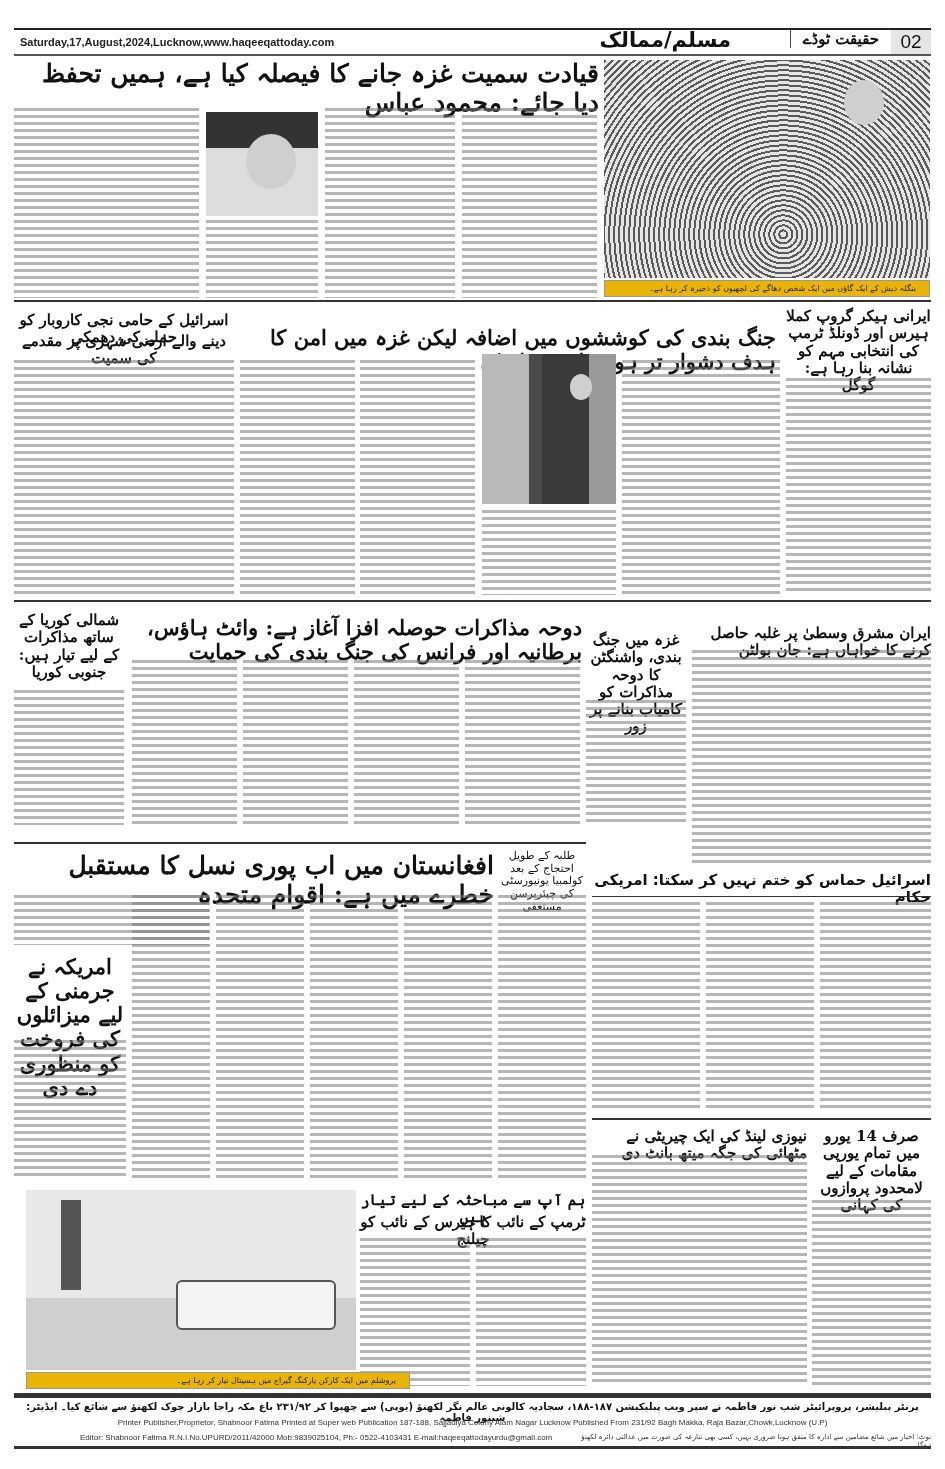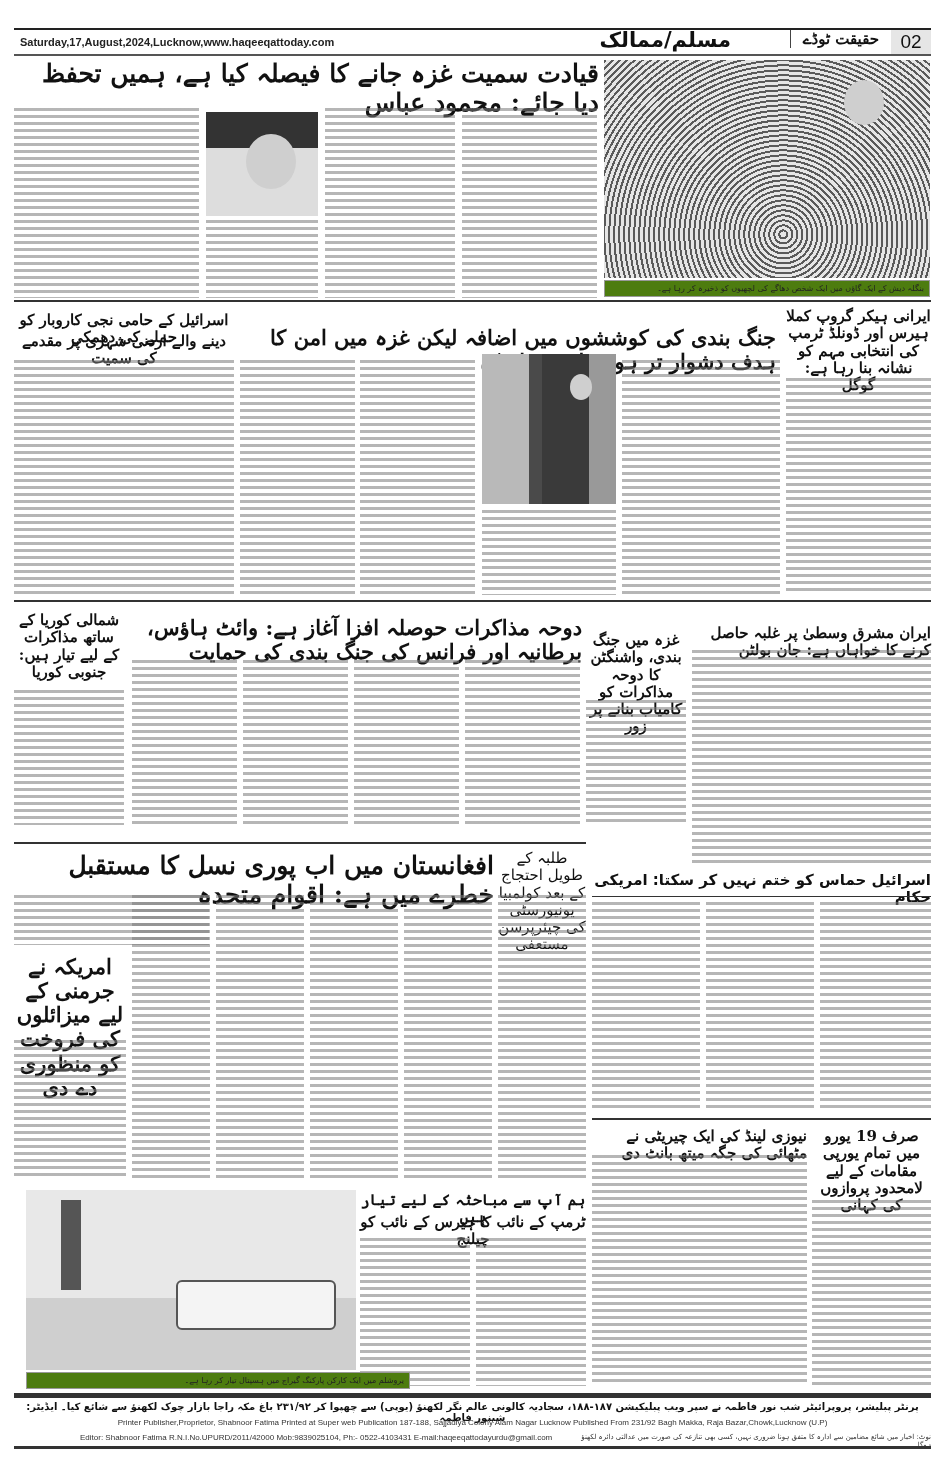--- a/index.html
+++ b/index.html
@@ -27,21 +27,21 @@
   .col { background-image: repeating-linear-gradient(to bottom, #7a7a7a 0px, #7a7a7a 3px, transparent 3px, transparent 7px); opacity: 0.55; }
   .rule-h { height: 2px; background: #333; }
 
   
   .photo { background: #888; overflow: hidden; }
   .photo-strands { background: repeating-radial-gradient(circle at 55% 80%, #e6e6e6 0 3px, #5a5a5a 3px 5px), #aaa; }
   .photo-abbas { background: linear-gradient(180deg, #333 0 35%, #ddd 35% 100%); }
   .photo-biden { background: linear-gradient(90deg, #b9b9b9 0 35%, #4a4a4a 35% 45%, #3a3a3a 45% 80%, #999 80%); }
   .photo-hospital { background: linear-gradient(180deg, #e8e8e8 0 60%, #cfcfcf 60% 100%); }
   .face { position: absolute; border-radius: 50%; background: #cfcfcf; }
-  .caption { font-size: 8px; direction: rtl; text-align: right; padding: 3px 5px; border: 1px solid #999; background: #4d7c0f; color: #222; }
+  .caption { font-size: 8px; direction: rtl; text-align: right; padding: 3px 13px; border: 1px solid #999; background: #eab308; color: #222; }
 
   
   #footer-top-rule { left: 14px; top: 1393px; width: 917px; height: 5px; background: #333; }
   #footer-urdu { left: 14px; top: 1401px; width: 917px; font-size: 10px; font-weight: bold; }
   #footer-en1 { left: 14px; top: 1418px; width: 917px; font-family: "Liberation Sans", sans-serif; font-size: 8px; color: #333; }
   #footer-en2 { left: 80px; top: 1433px; font-family: "Liberation Sans", sans-serif; font-size: 8px; color: #333; }
   #footer-disclaimer { right: 14px; top: 1433px; width: 360px; font-size: 7px; color: #333; }
   #footer-bottom-rule { left: 14px; top: 1446px; width: 917px; height: 3px; background: #333; }
 </style>
 </head>
@@ -108,35 +108,35 @@
 <div class="abs hl hl-xl rtl" style="left:14px; top:852px; width:480px;">افغانستان میں اب پوری نسل کا مستقبل خطرے میں ہے: اقوام متحدہ</div>
 <div class="abs col" style="left:14px; top:895px; width:195px; height:50px;"></div>
 <div class="abs col" style="left:132px; top:895px; width:78px; height:285px;"></div>
 <div class="abs col" style="left:216px; top:895px; width:88px; height:285px;"></div>
 <div class="abs col" style="left:310px; top:895px; width:88px; height:285px;"></div>
 <div class="abs col" style="left:404px; top:895px; width:88px; height:285px;"></div>
 
 <div class="abs hl hl-l rtl center" style="left:14px; top:955px; width:112px;">امریکہ نے جرمنی کے لیے میزائلوں کی فروخت کو منظوری دے دی</div>
 <div class="abs col" style="left:14px; top:1040px; width:112px; height:140px;"></div>
 
-<div class="abs hl hl-s rtl center" style="left:498px; top:850px; width:88px; font-size:15px;">طلبہ کے طویل احتجاج کے بعد کولمبیا یونیورسٹی کی چیئرپرسن مستعفی</div>
+<div class="abs hl hl-s rtl center" style="left:498px; top:850px; width:88px; font-size:11px;">طلبہ کے طویل احتجاج کے بعد کولمبیا یونیورسٹی کی چیئرپرسن مستعفی</div>
 <div class="abs col" style="left:498px; top:895px; width:88px; height:285px;"></div>
 
 <div class="abs hl hl-m rtl" style="left:592px; top:872px; width:339px; font-family:'DejaVu Sans',sans-serif;">اسرائیل حماس کو ختم نہیں کر سکتا: امریکی حکام</div>
 <div class="abs rule-h" style="left:592px; top:896px; width:339px; height:1px;"></div>
 <div class="abs col" style="left:592px; top:902px; width:108px; height:210px;"></div>
 <div class="abs col" style="left:706px; top:902px; width:108px; height:210px;"></div>
 <div class="abs col" style="left:820px; top:902px; width:111px; height:210px;"></div>
 
 <div class="abs rule-h" style="left:592px; top:1118px; width:339px;"></div>
 
 <div class="abs hl hl-m rtl" style="left:592px; top:1128px; width:215px;">نیوزی لینڈ کی ایک چیریٹی نے مٹھائی کی جگہ میتھ بانٹ دی</div>
 <div class="abs col" style="left:592px; top:1155px; width:215px; height:230px;"></div>
 
-<div class="abs hl hl-m rtl center" style="left:812px; top:1128px; width:119px;">صرف 19 یورو میں تمام یورپی مقامات کے لیے لامحدود پروازوں کی کہانی</div>
+<div class="abs hl hl-m rtl center" style="left:812px; top:1128px; width:119px;">صرف 14 یورو میں تمام یورپی مقامات کے لیے لامحدود پروازوں کی کہانی</div>
 <div class="abs col" style="left:812px; top:1200px; width:119px; height:185px;"></div>
 
 <div class="abs hl hl-m rtl center" style="left:360px; top:1192px; width:226px;">ہم آپ سے مباحثہ کے لیے تیار ہیں</div>
 <div class="abs hl hl-m rtl center" style="left:360px; top:1200px; width:226px;margin-top:14px;">ٹرمپ کے نائب کا ہیرس کے نائب کو چیلنج</div>
 <div class="abs col" style="left:360px; top:1238px; width:110px; height:148px;"></div>
 <div class="abs col" style="left:476px; top:1238px; width:110px; height:148px;"></div>
 
 <div class="abs photo photo-hospital" style="left:26px; top:1190px; width:330px; height:180px;">
   <div class="abs" style="left:150px; top:90px; width:160px; height:50px; background:#f4f4f4; border:2px solid #555; border-radius:6px;"></div>
   <div class="abs" style="left:35px; top:10px; width:20px; height:90px; background:#555;"></div>

